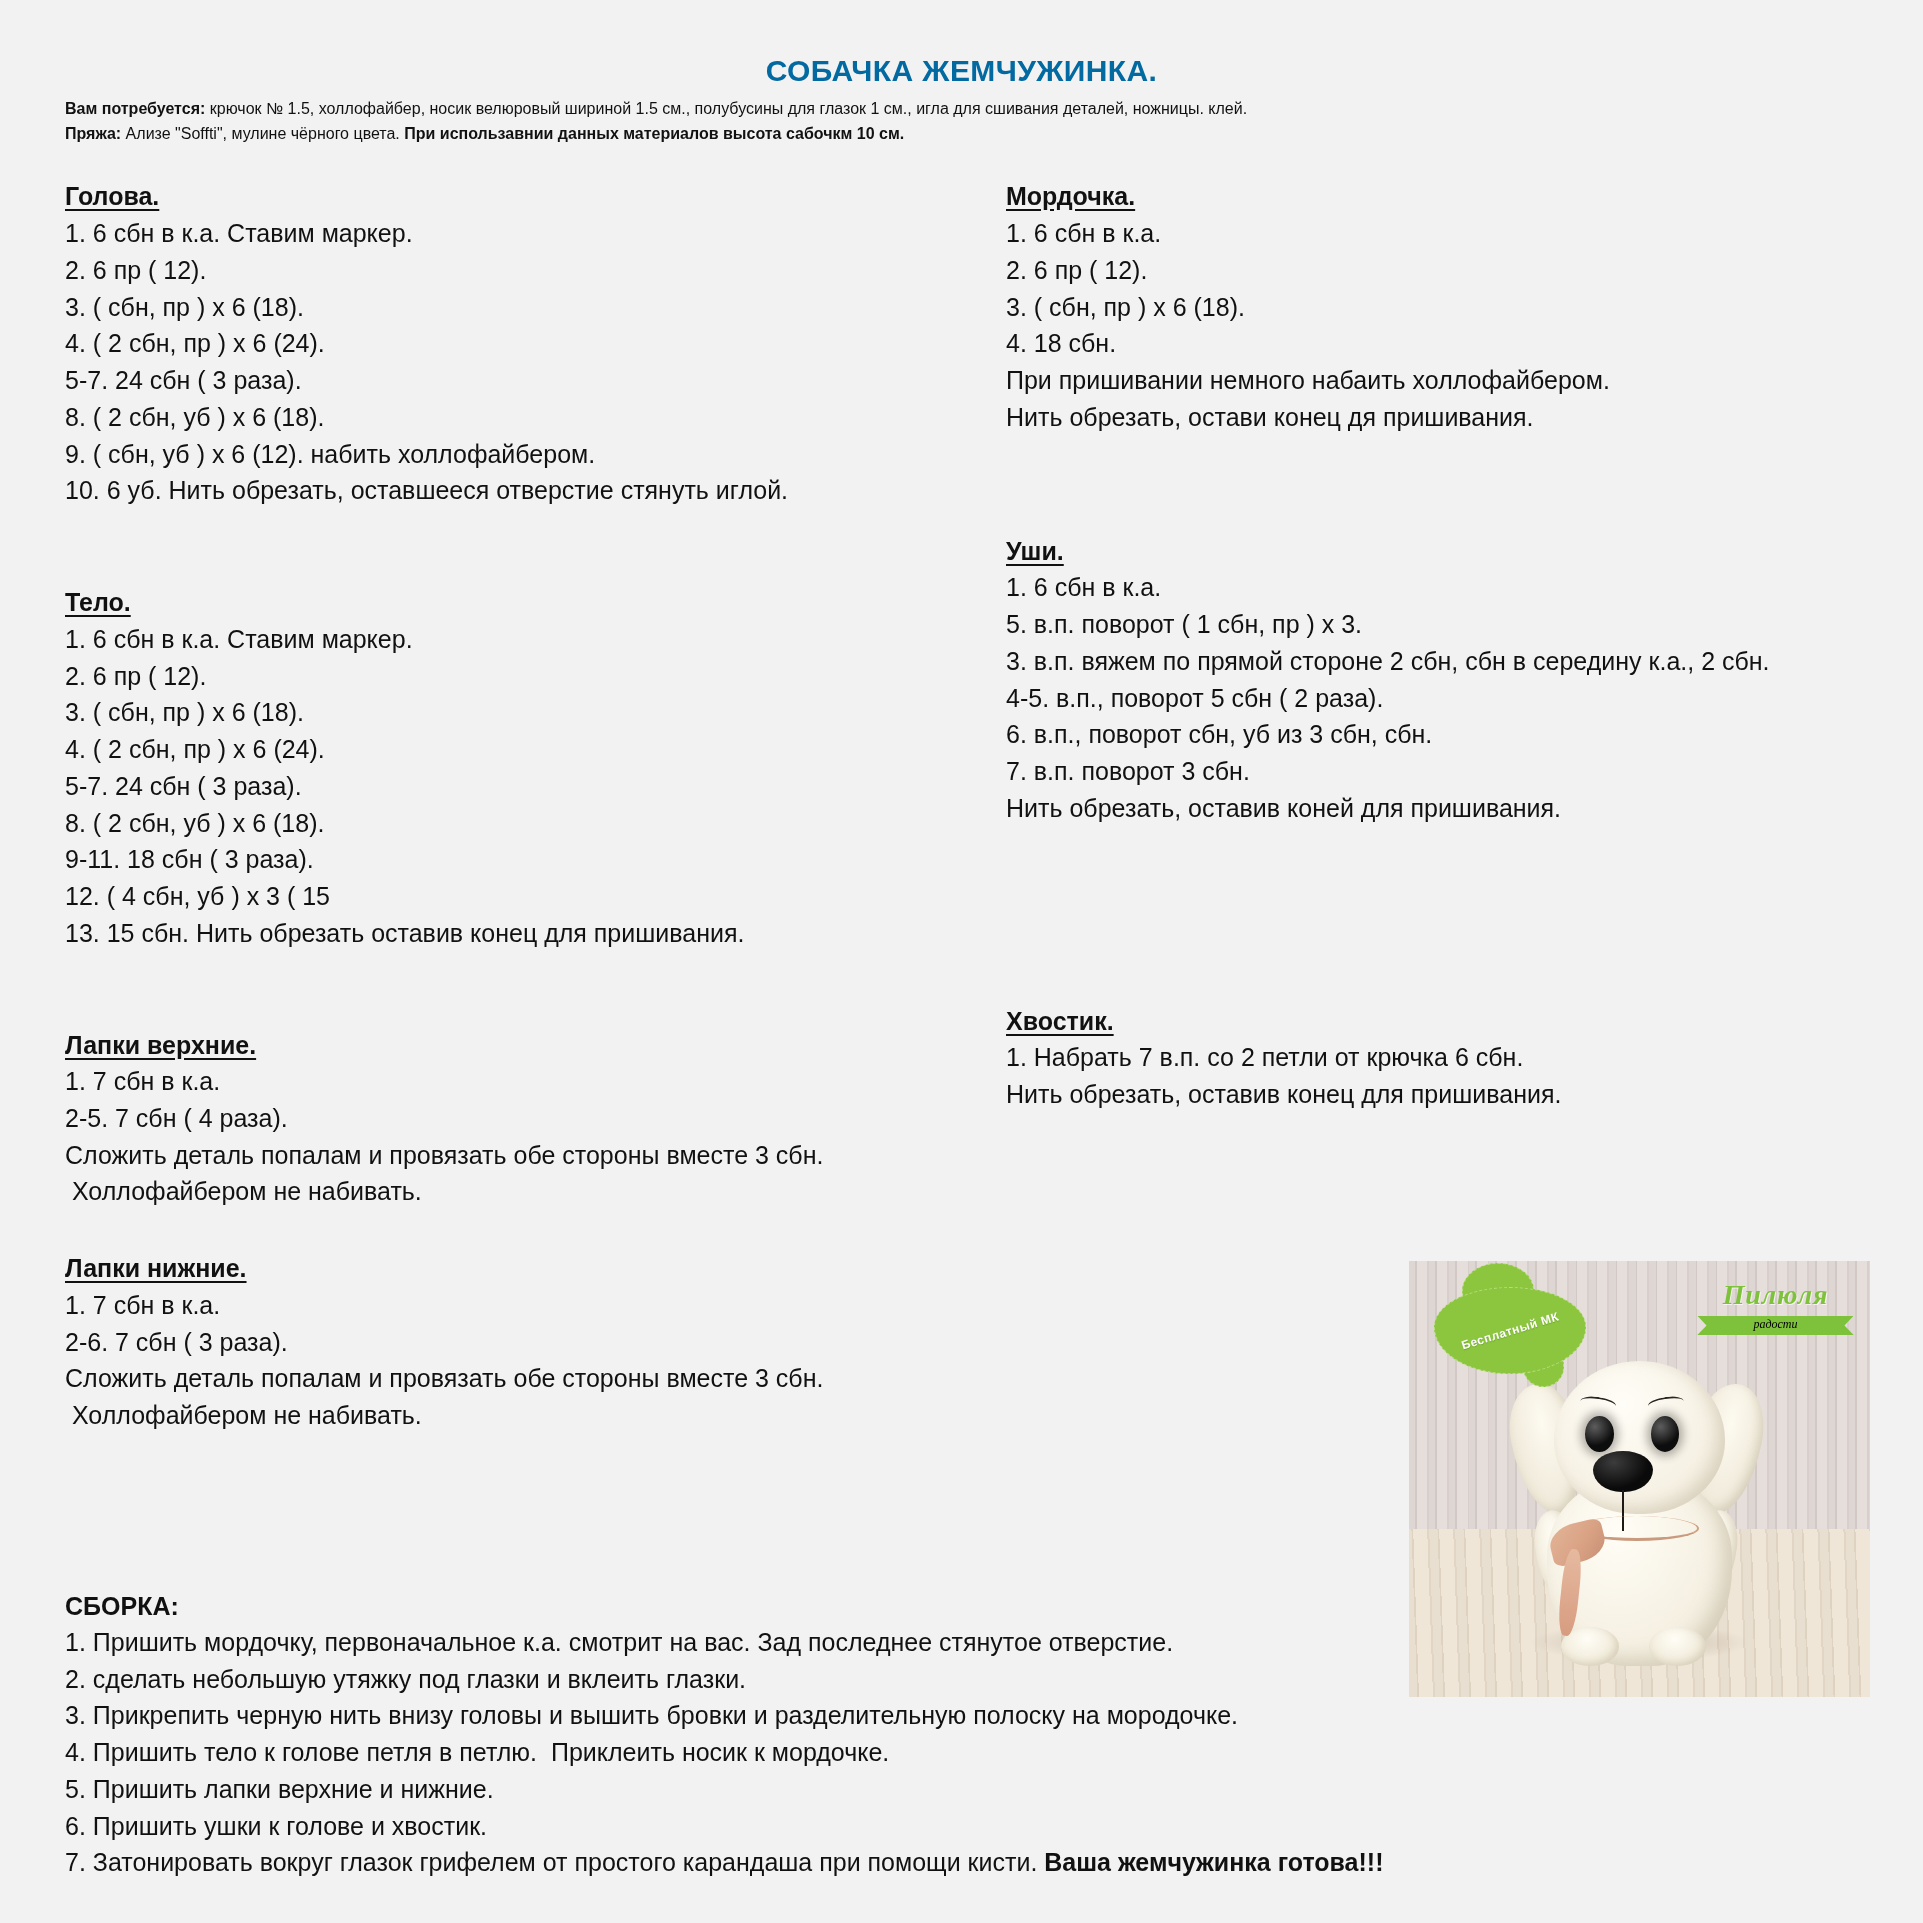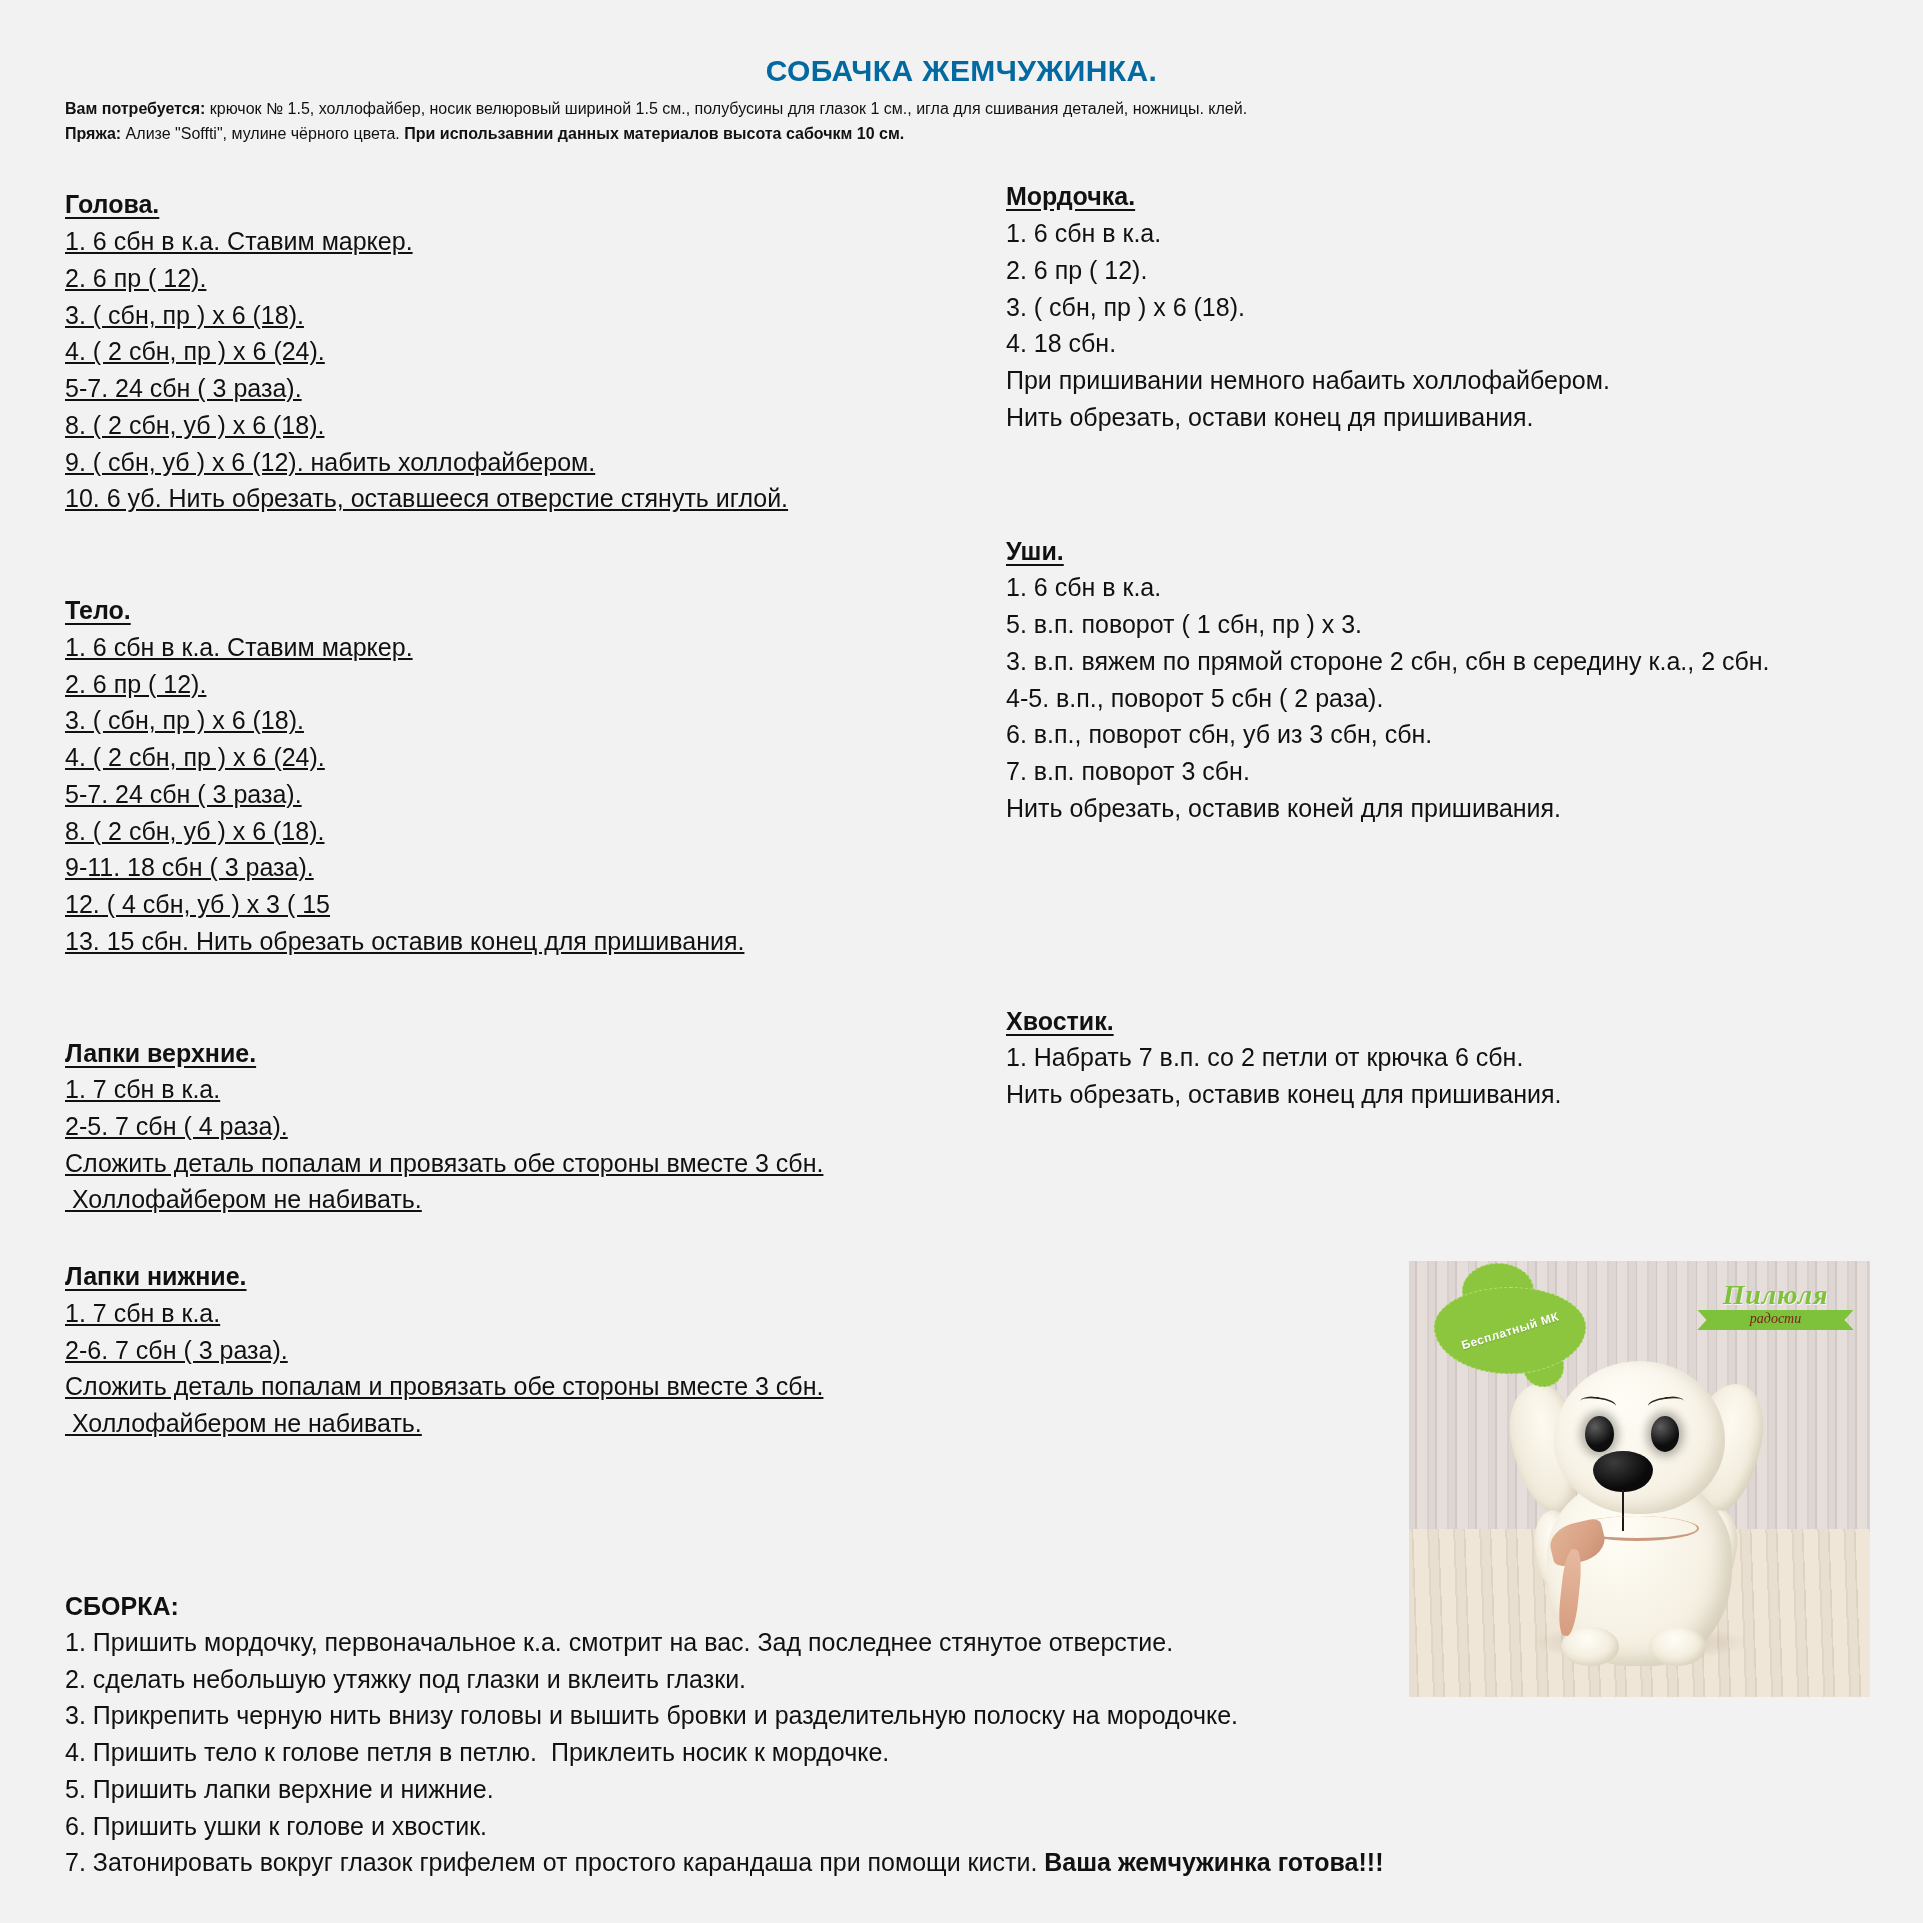--- a/index.html
+++ b/index.html
@@ -42,23 +42,22 @@
   }
   .intro b { font-weight: bold; }
 
   .columns {
     position: relative;
     margin-top: 37px;
   }
   .col-left {
     position: absolute;
     left: 65px;
-    top: 8px;
+    top: 0;
     width: 932px;
-    text-decoration: underline;
   }
   .col-right {
     position: absolute;
     left: 1006px;
     top: 0;
     width: 886px;
   }
   .section { margin-bottom: 0; }
   .sec-head {
     font-weight: bold;
@@ -314,26 +313,26 @@
     font-family: Liberation Serif, serif;
     font-style: italic;
     font-weight: bold;
     font-size: 28px;
     color: #7ec13a;
     line-height: 1;
     letter-spacing: 0.9px;
     text-shadow: 0.9px 0.9px 0 rgba(255,255,255,.7);
   }
   .logo .logo-ribbon {
-    margin-top: 1px;
+    margin-top: 7px;
     background: #7ec13a;
-    color: #7f1d1d;
+    color: #000000;
     font-family: "Liberation Serif", serif;
     font-style: italic;
-    font-size: 14px;
+    font-size: 12px;
     padding: 1.8px 0 2.8px 0;
     clip-path: polygon(0 0, 100% 0, 94% 50%, 100% 100%, 0 100%, 6% 50%);
   }
 </style>
 </head>
 <body>
 
 <div class="page">
 
   <div class="title">СОБАЧКА ЖЕМЧУЖИНКА.</div>

